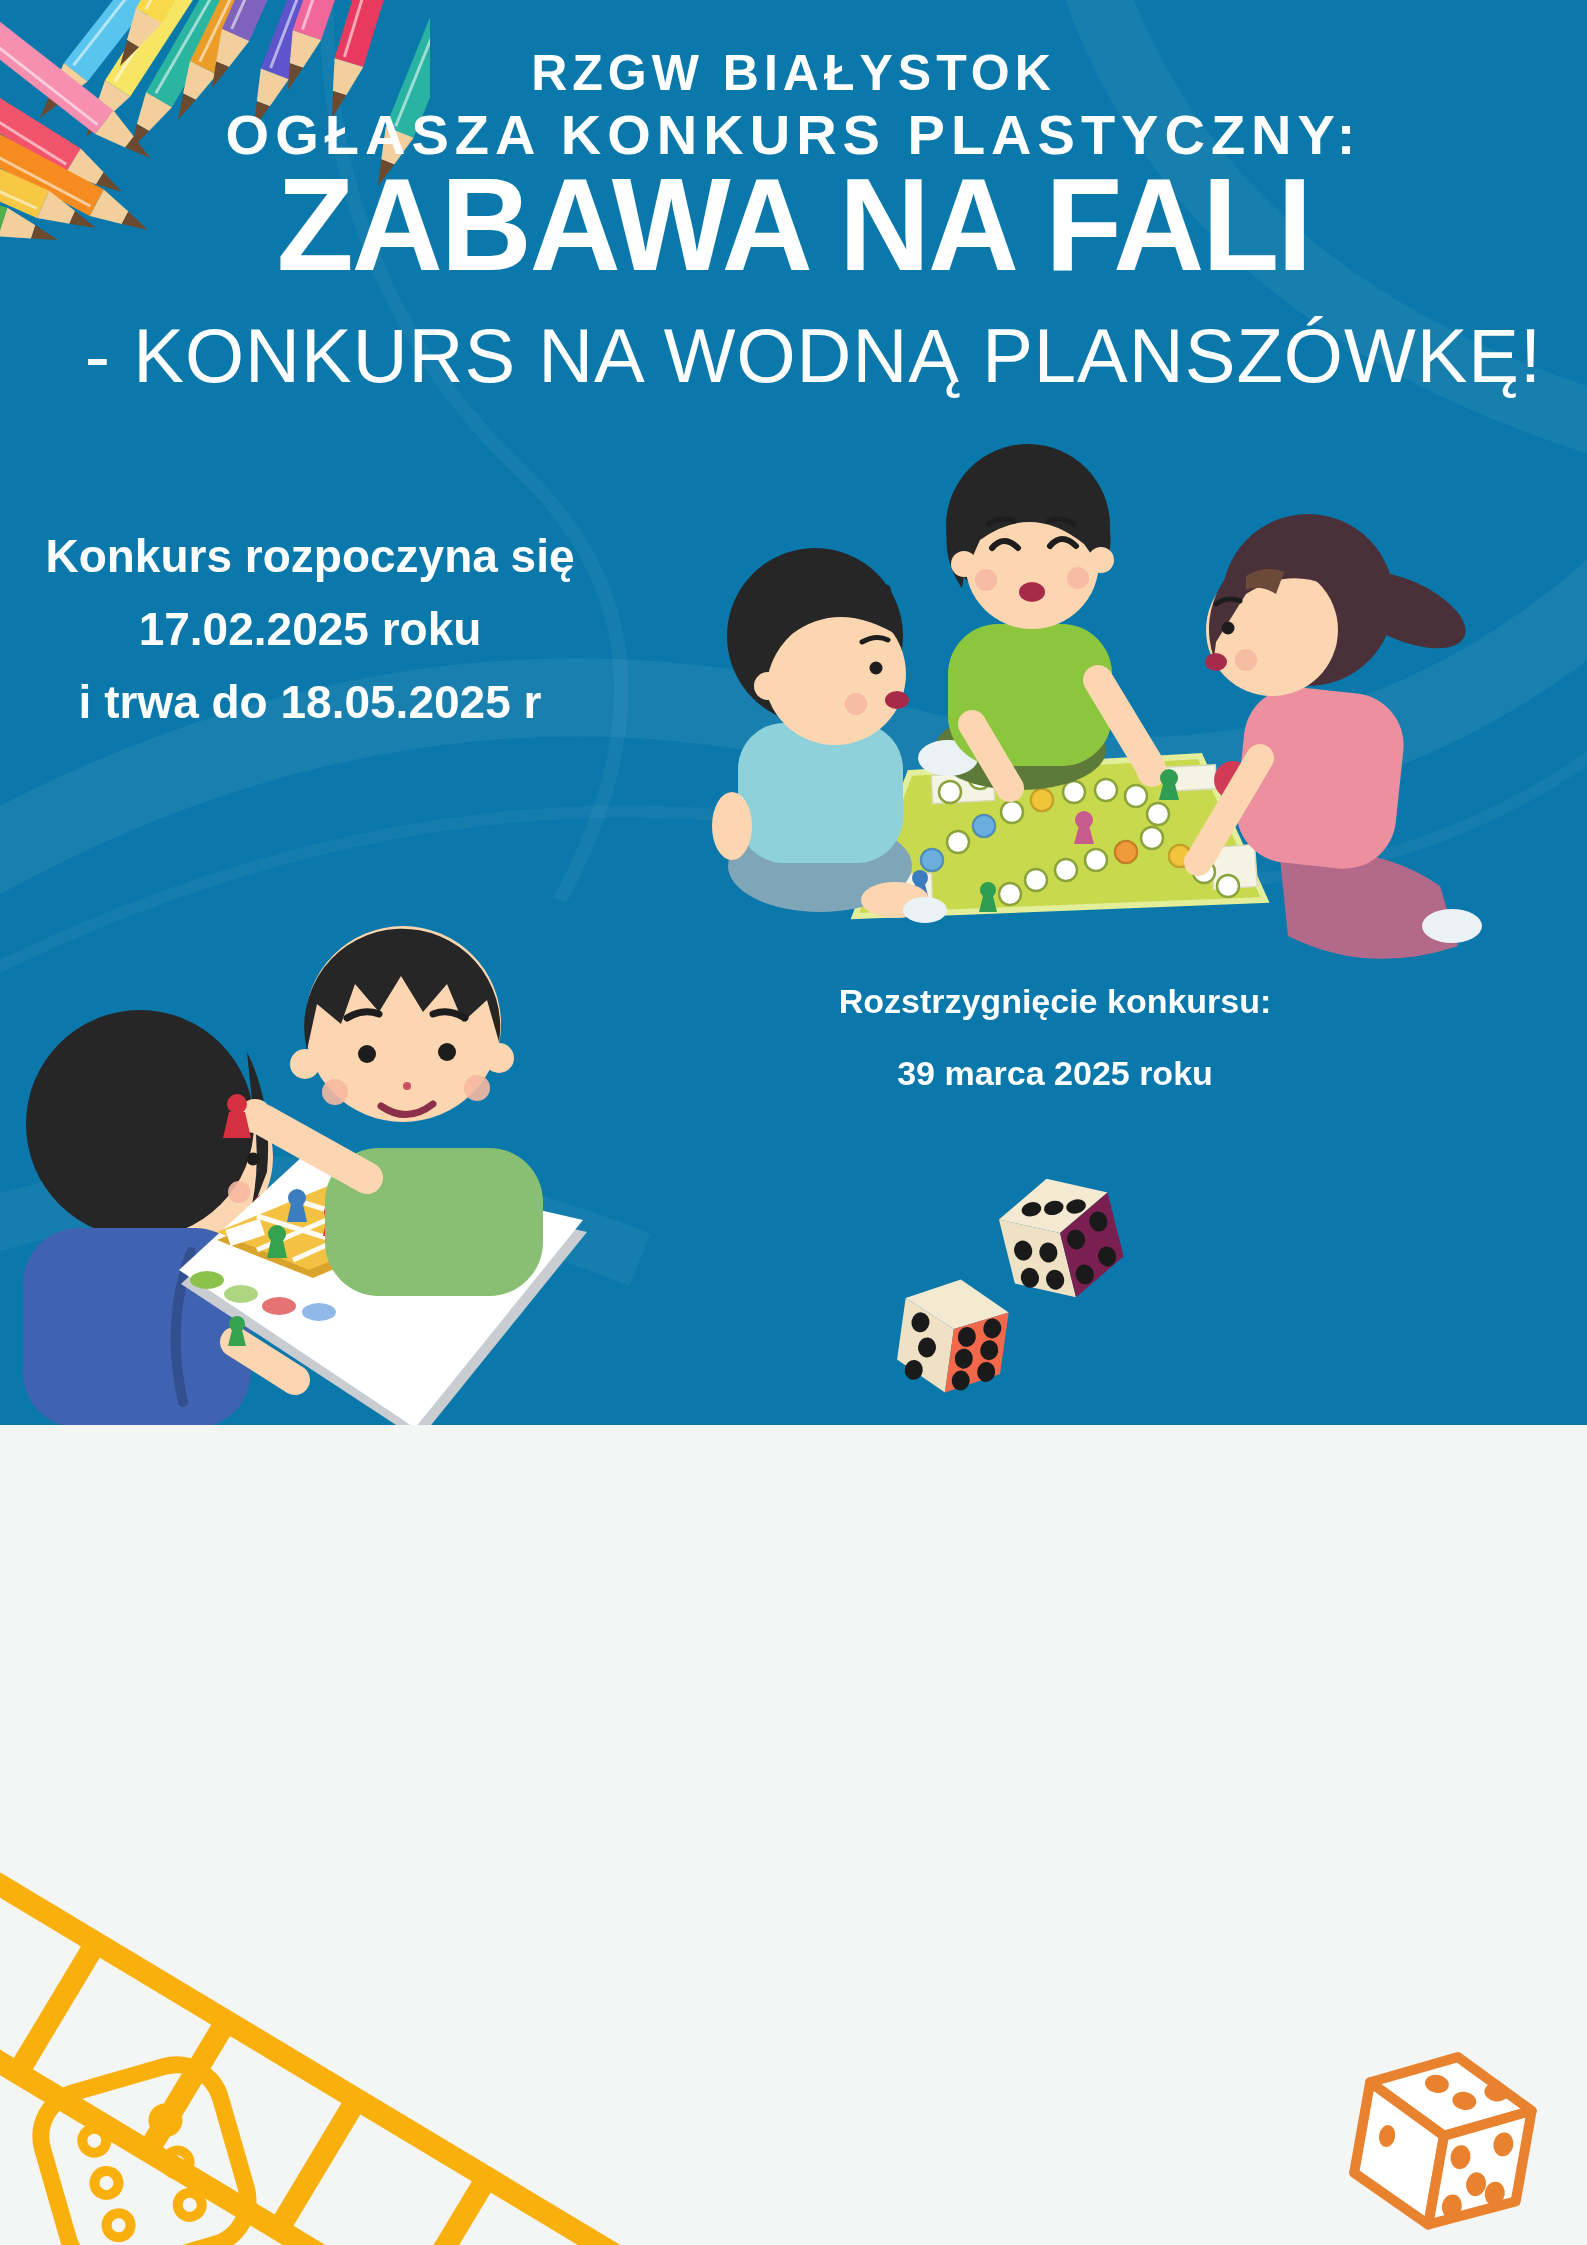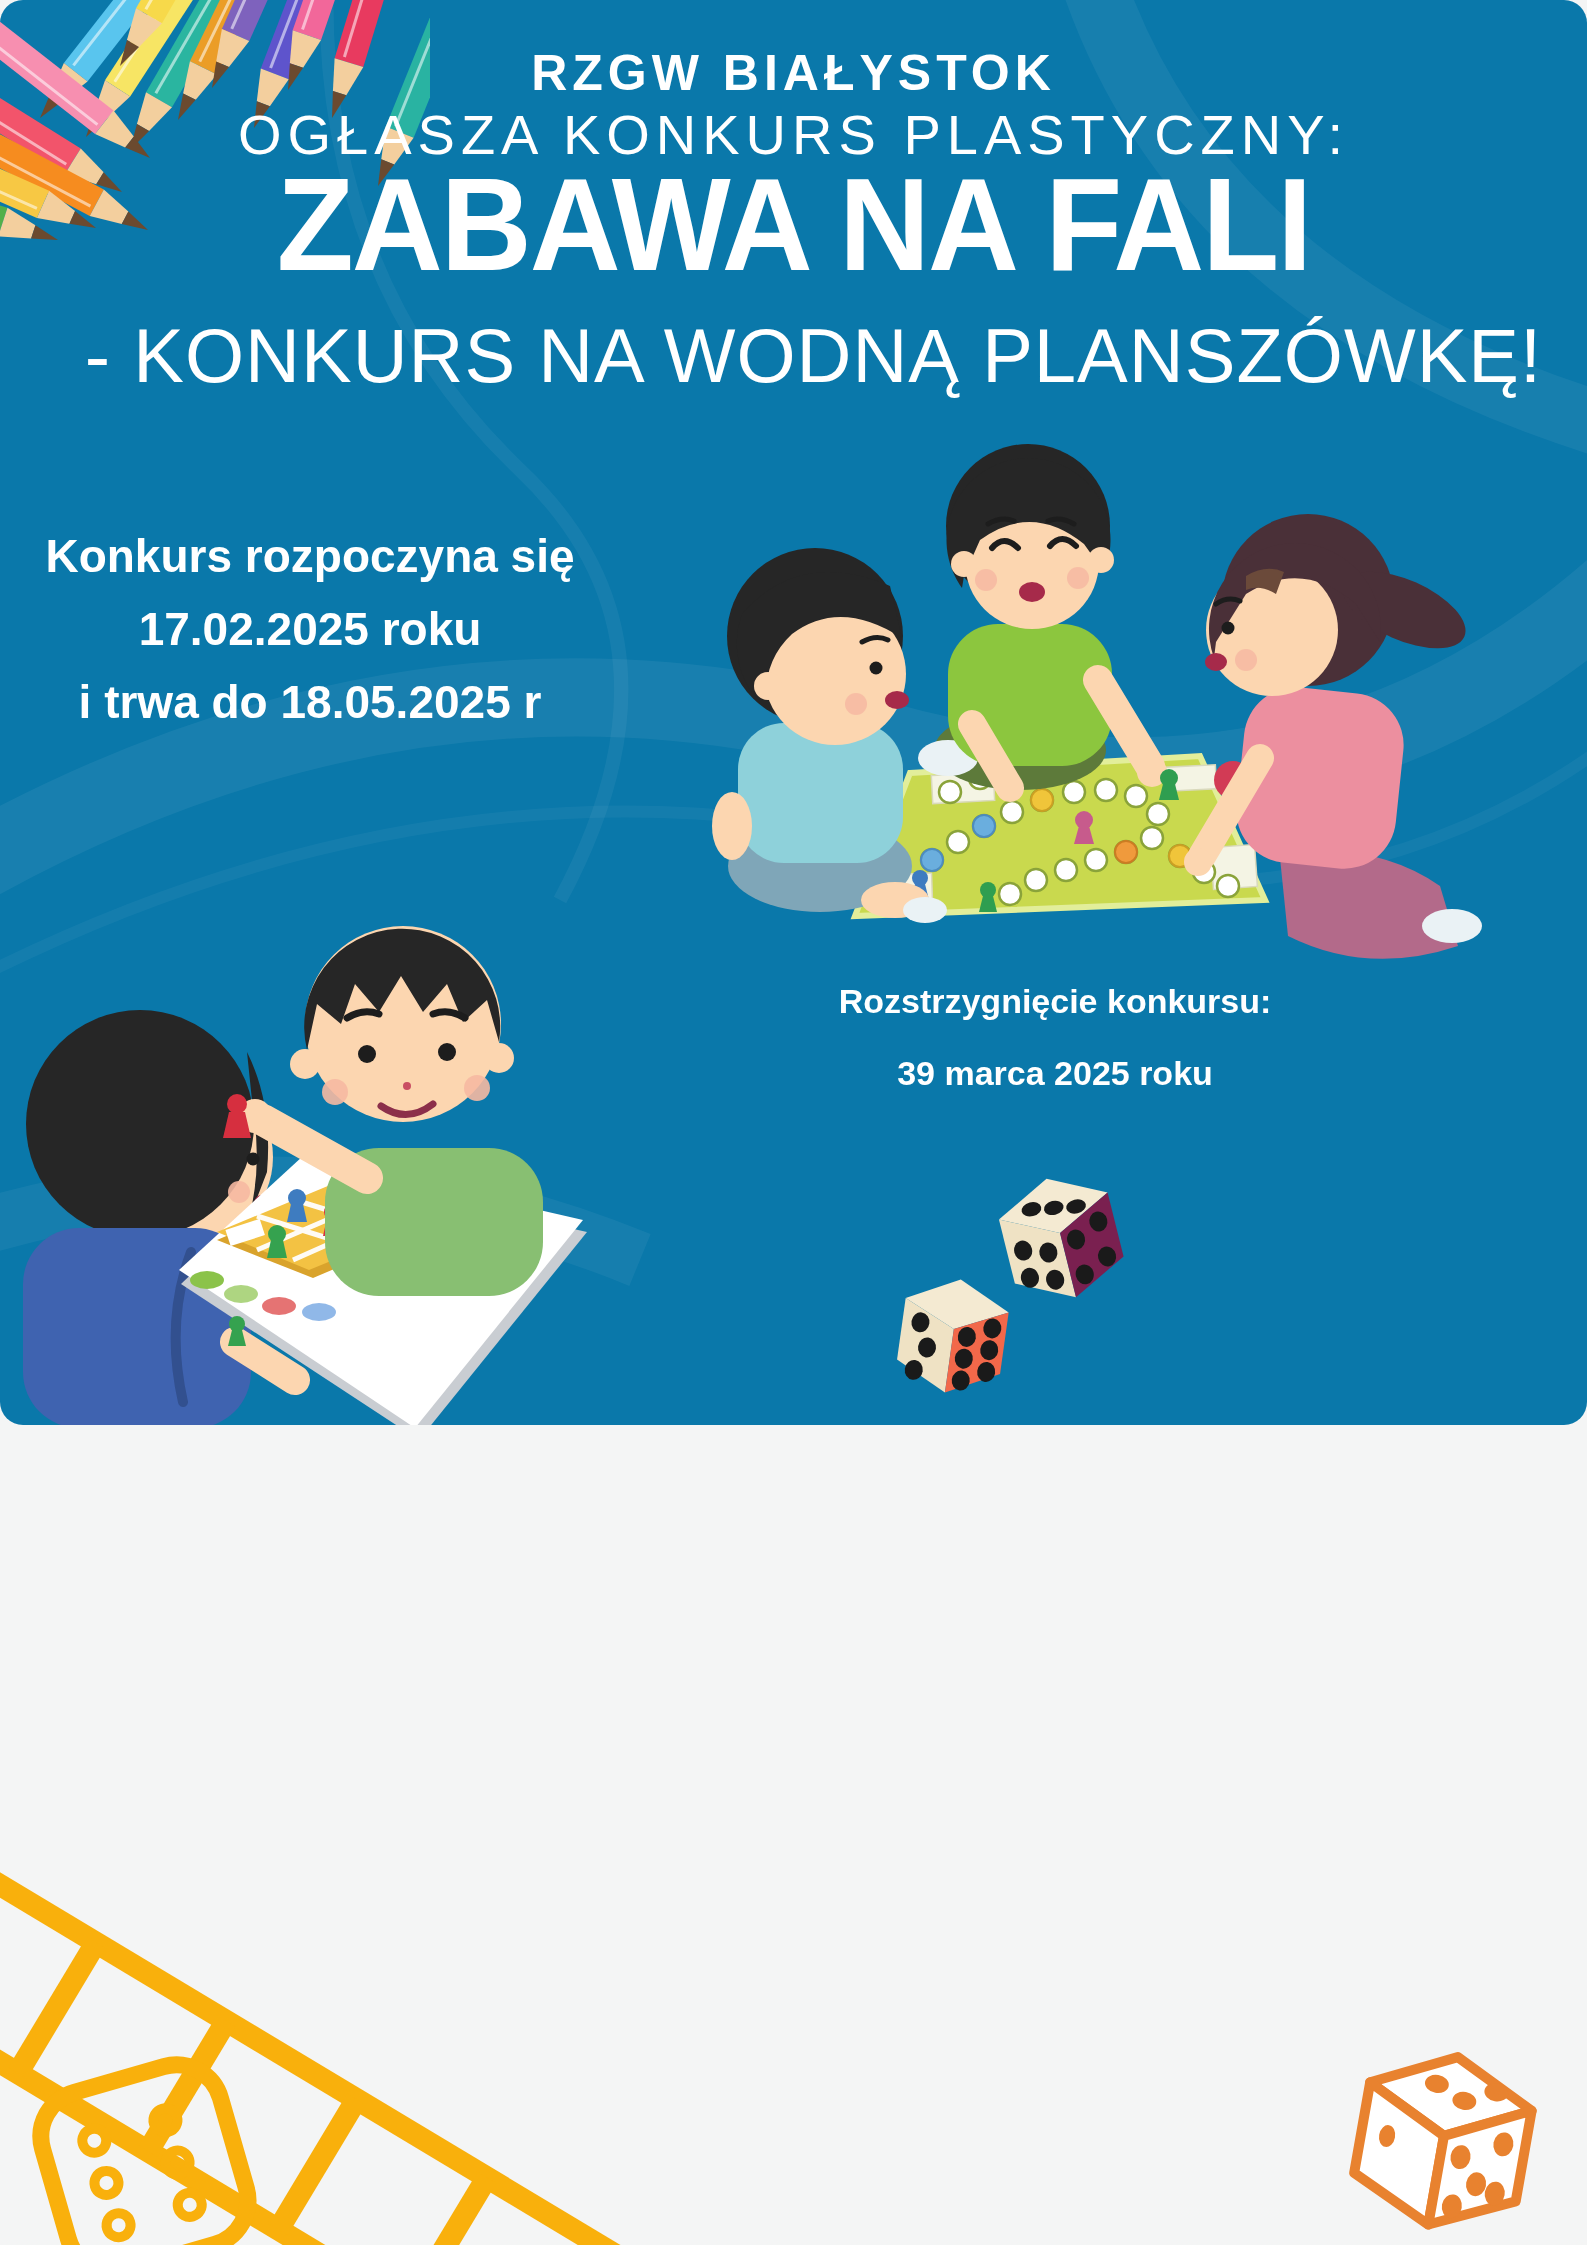--- a/index.html
+++ b/index.html
@@ -1,26 +1,26 @@
 <!DOCTYPE html>
 <html><head>
 <meta charset="utf-8">
 <style>
   html,body{margin:0;padding:0;background:#222;}
   .poster{
     position:relative;width:1587px;height:2245px;margin:0 auto;
     overflow:hidden;background:#F4F5F5;
     font-family:"Liberation Sans", sans-serif;
   }
-  .blue-section{position:absolute;left:0;top:0;width:1587px;height:1425px;background:#0A78AA;overflow:hidden;border-radius:23px;}
+  .blue-section{position:absolute;left:0;top:0;width:1587px;height:1425px;background:#0A78AA;overflow:hidden;}
   .light-section{position:absolute;left:0;top:1425px;width:1587px;height:820px;background:#F4F5F5;overflow:hidden;}
   .bg-pattern{position:absolute;left:0;top:0;}
   .txt{position:absolute;color:#FFFFFF;text-align:center;}
   .org-line{left:0;top:44px;width:1587px;font-size:50px;font-weight:700;letter-spacing:5px;}
-  .announce-line{left:0;top:102px;width:1587px;font-size:56px;font-weight:400;letter-spacing:6px;}
+  .announce-line{left:0;top:102px;width:1587px;font-size:56px;font-weight:700;letter-spacing:6px;}
   .main-title{left:0;top:152px;width:1587px;font-size:126px;font-weight:700;letter-spacing:-2px;transform:scaleY(1.05);}
   .sub-title{left:0;top:312px;width:1587px;font-size:76px;font-weight:400;letter-spacing:1px;padding-left:20px;}
   .dates-block{left:20px;top:520px;width:580px;font-size:46px;line-height:73px;font-weight:700;}
   .results-block{left:700px;top:965px;width:710px;font-size:34px;line-height:72px;font-weight:700;}
   .abs{position:absolute;}
 </style>
 </head>
 <body>
 
 <div class="poster">

